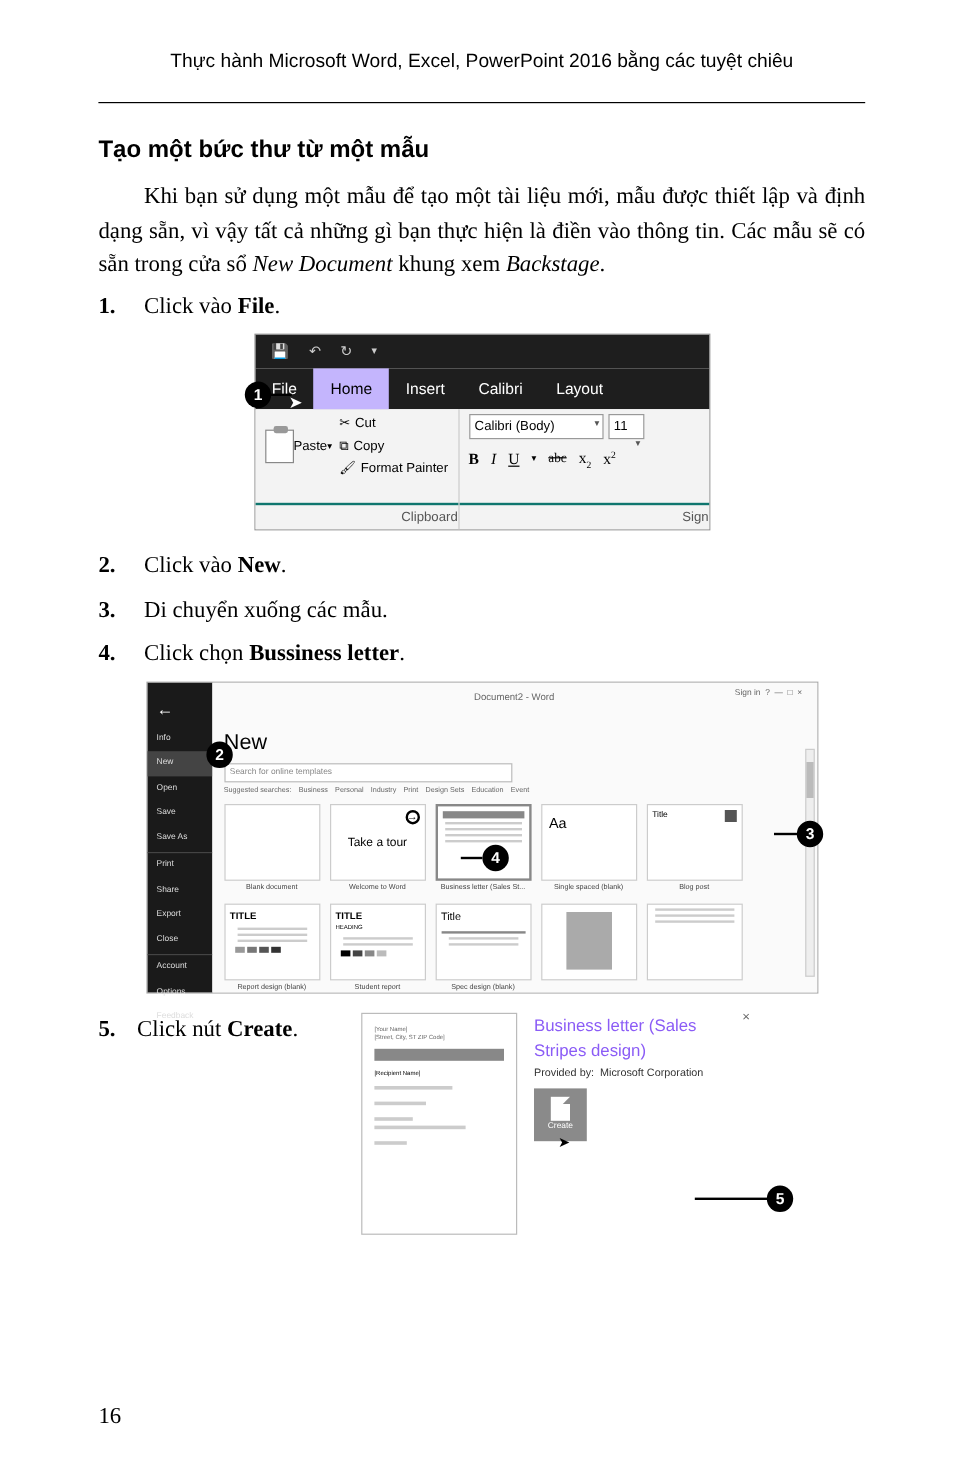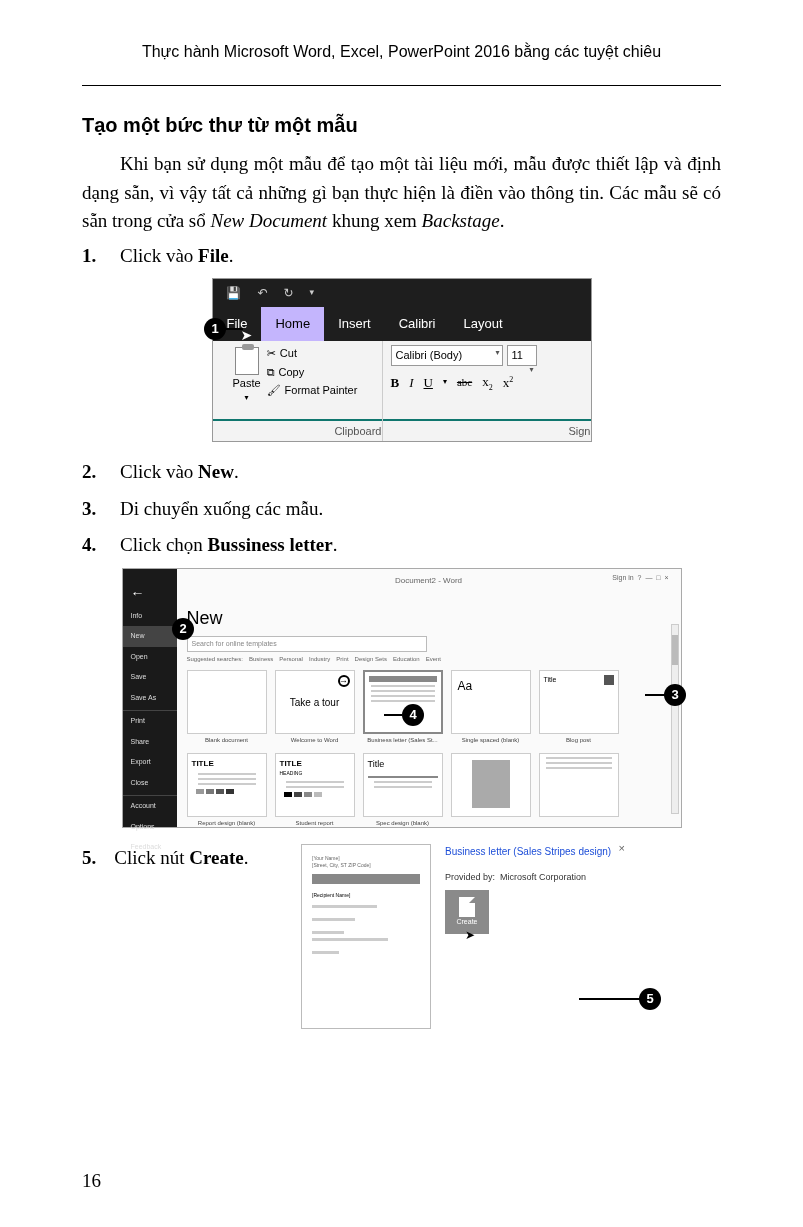--- a/index.html
+++ b/index.html
@@ -128,25 +128,24 @@
     padding: 2px 0;
     border-top: 2px solid #0f766e;
   }
   .fig1-clip {
     display: flex;
     padding: 4px 6px;
     gap: 4px;
   }
   .fig1-paste {
     display: flex;
-    flex-direction: column;
+    flex-direction: row;
     align-items: center;
     font-size: 11px;
     padding: 2px;
-    margin-left: 12px;
   }
   .fig1-paste-icon {
     width: 24px; height: 28px;
     border: 1px solid #888;
     background: #fff;
     position: relative;
   }
   .fig1-paste-icon::before {
     content: '';
     position: absolute;
@@ -352,23 +351,23 @@
     font-size: 10px;
     position: relative;
   }
   .fig3-close {
     position: absolute;
     right: 0; top: -4px;
     font-size: 11px;
     color: #666;
   }
   .fig3-title {
-    font-size: 10px;
-    color: #1d4ed8;
-    margin-bottom: 12px;
+    font-size: 14px;
+    color: #8b5cf6;
+    margin-bottom: 2px;
   }
   .fig3-provider {
     font-size: 9px;
     margin-bottom: 6px;
     color: #333;
   }
   .fig3-desc {
     font-size: 9px;
     color: #222;
     line-height: 1.2;

